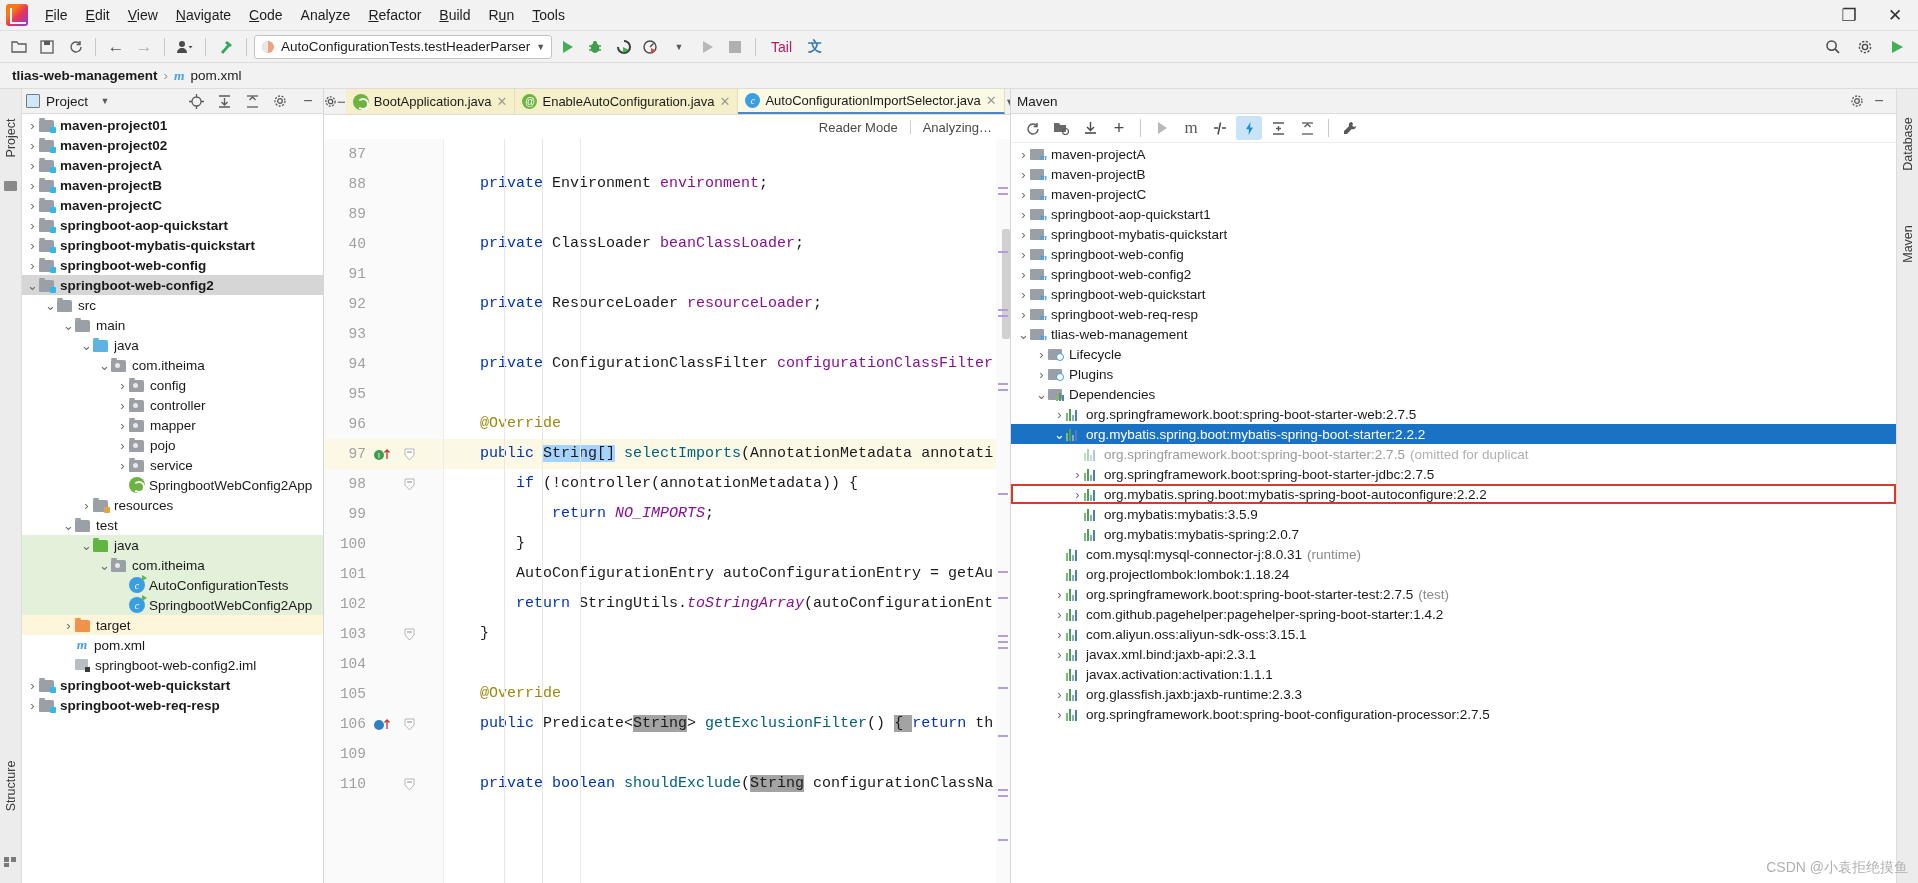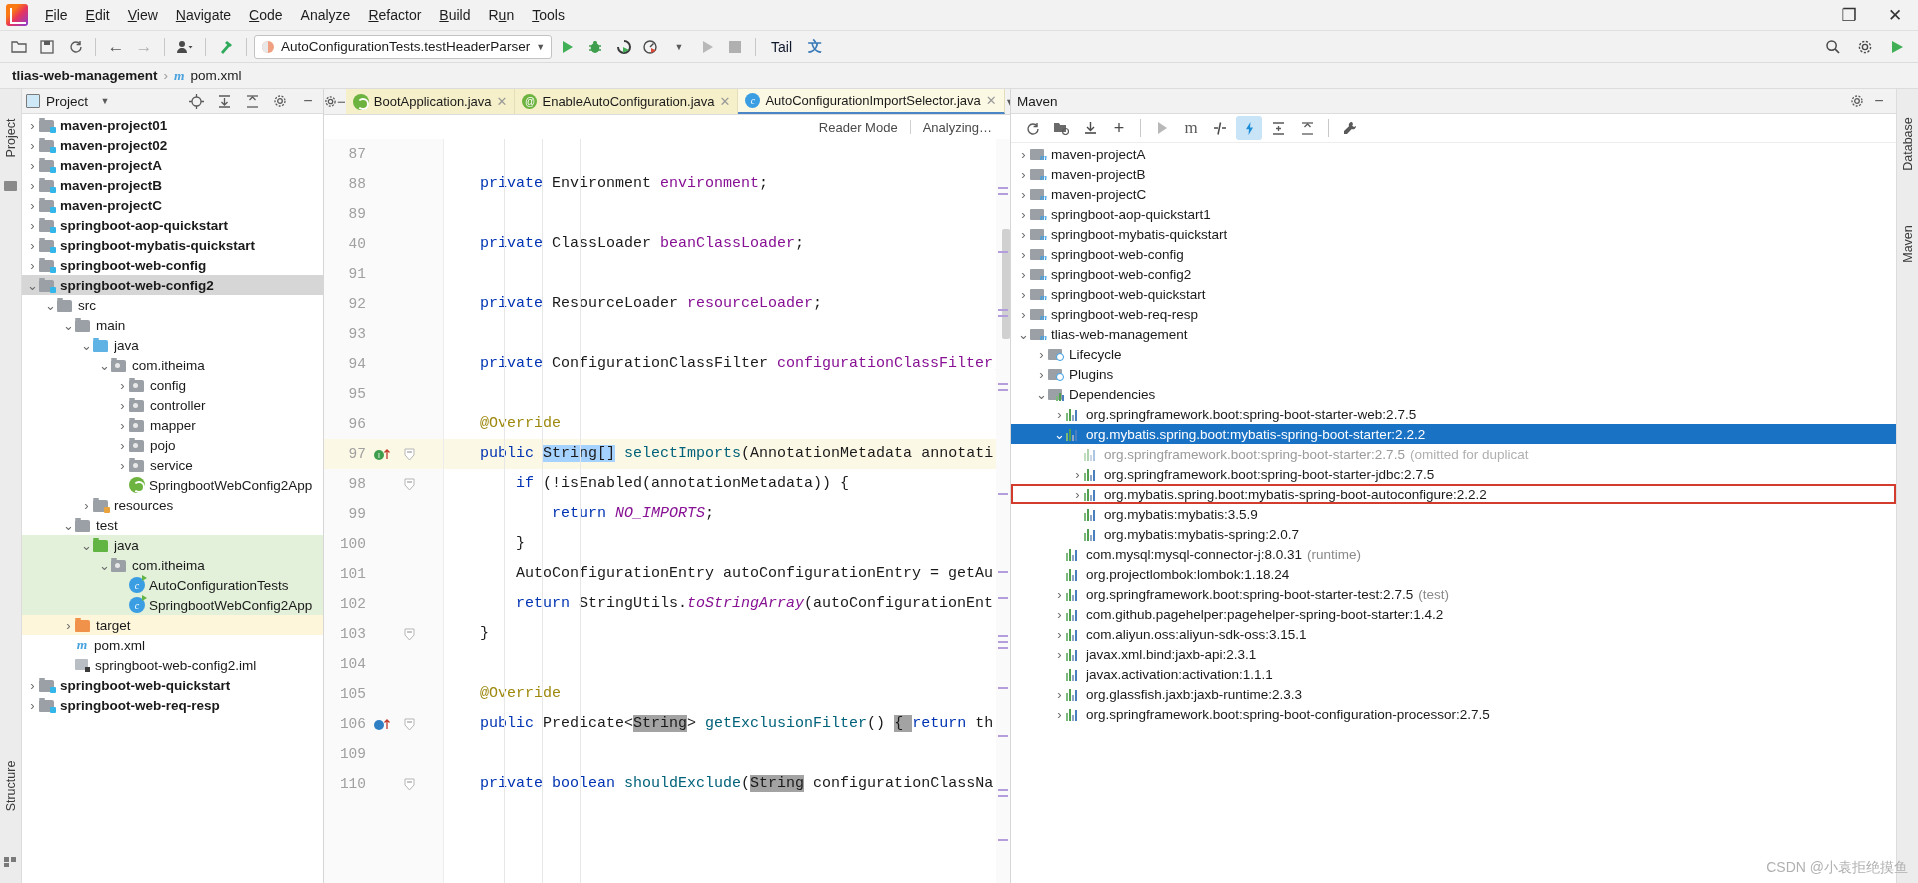--- a/index.html
+++ b/index.html
@@ -62,21 +62,21 @@
   .tb-ico {
     width:26px; height:26px; display:flex; align-items:center; justify-content:center;
     color:#5a5a5a; font-size:15px; border-radius:3px;
   }
   .tb-sep { width:1px; height:18px; background:#c8c8c8; margin:0 5px; }
   .runconfig {
     height:24px; min-width:290px; background:#fff; border:1px solid #c3c3c3; border-radius:3px;
     display:flex; align-items:center; padding:0 6px; gap:6px; font-size:13.5px; color:#1a1a1a;
   }
   .runconfig .caret-dn{ margin-left:auto; font-size:9px; color:#555; }
-  .tail-lbl{ font-size:14px; color:#0f172a; padding:0 8px; }
+  .tail-lbl{ font-size:14px; color:#be185d; padding:0 8px; }
 
   
   .navbar {
     position:absolute; left:0; top:63px; width:1918px; height:26px;
     background:#f2f2f2; border-bottom:1px solid #dcdcdc;
     display:flex; align-items:center; padding-left:12px; gap:6px; font-size:13.5px;
   }
   .crumb-bold{ font-weight:bold; color:#1a1a1a; }
   .crumb-sep{ color:#9a9a9a; }
   .m-icon{ color:#4aa3df; font-style:italic; font-weight:bold; font-family:"Liberation Serif",serif; }
@@ -811,21 +811,21 @@
           <div class="crow"><span>    </span><span class="kw">private </span><span class="typ">Environment </span><span class="fld">environment</span><span>;</span></div>
           <div class="crow"></div>
           <div class="crow"><span>    </span><span class="kw">private </span><span class="typ">ClassLoader </span><span class="fld">beanClassLoader</span><span>;</span></div>
           <div class="crow"></div>
           <div class="crow"><span>    </span><span class="kw">private </span><span class="typ">ResourceLoader </span><span class="fld">resourceLoader</span><span>;</span></div>
           <div class="crow"></div>
           <div class="crow"><span>    </span><span class="kw">private </span><span class="typ">ConfigurationClassFilter </span><span class="fld">configurationClassFilter</span><span>;</span></div>
           <div class="crow"></div>
           <div class="crow"><span>    </span><span class="ann">@Override</span></div>
           <div class="crow hl"><span>    </span><span class="kw">public </span><span class="selhl">String[]</span><span> </span><span class="mth">selectImports</span><span>(AnnotationMetadata </span><span>annotati</span></div>
-          <div class="crow"><span>        </span><span class="kw">if </span><span>(!isEnabled(annotationMetadata)) {</span></div>
+          <div class="crow"><span>        </span><span class="kw">if </span><span>(!controller(annotationMetadata)) {</span></div>
           <div class="crow"><span>            </span><span class="kw">return </span><span class="cst">NO_IMPORTS</span><span>;</span></div>
           <div class="crow"><span>        }</span></div>
           <div class="crow"><span>        AutoConfigurationEntry autoConfigurationEntry = getAu</span></div>
           <div class="crow"><span>        </span><span class="kw">return </span><span>StringUtils.</span><span class="cst">toStringArray</span><span>(autoConfigurationEnt</span></div>
           <div class="crow"><span>    }</span></div>
           <div class="crow"></div>
           <div class="crow"><span>    </span><span class="ann">@Override</span></div>
           <div class="crow"><span>    </span><span class="kw">public </span><span class="typ">Predicate&lt;</span><span class="sel2">String</span><span class="typ">&gt; </span><span class="mth">getExclusionFilter</span><span>() </span><span class="sel2">{ </span><span class="kw">return </span><span>th</span></div>
           <div class="crow"></div>
           <div class="crow"><span>    </span><span class="kw">private </span><span class="kw">boolean </span><span class="mth">shouldExclude</span><span>(</span><span class="sel2">String</span><span> configurationClassNa</span></div>

